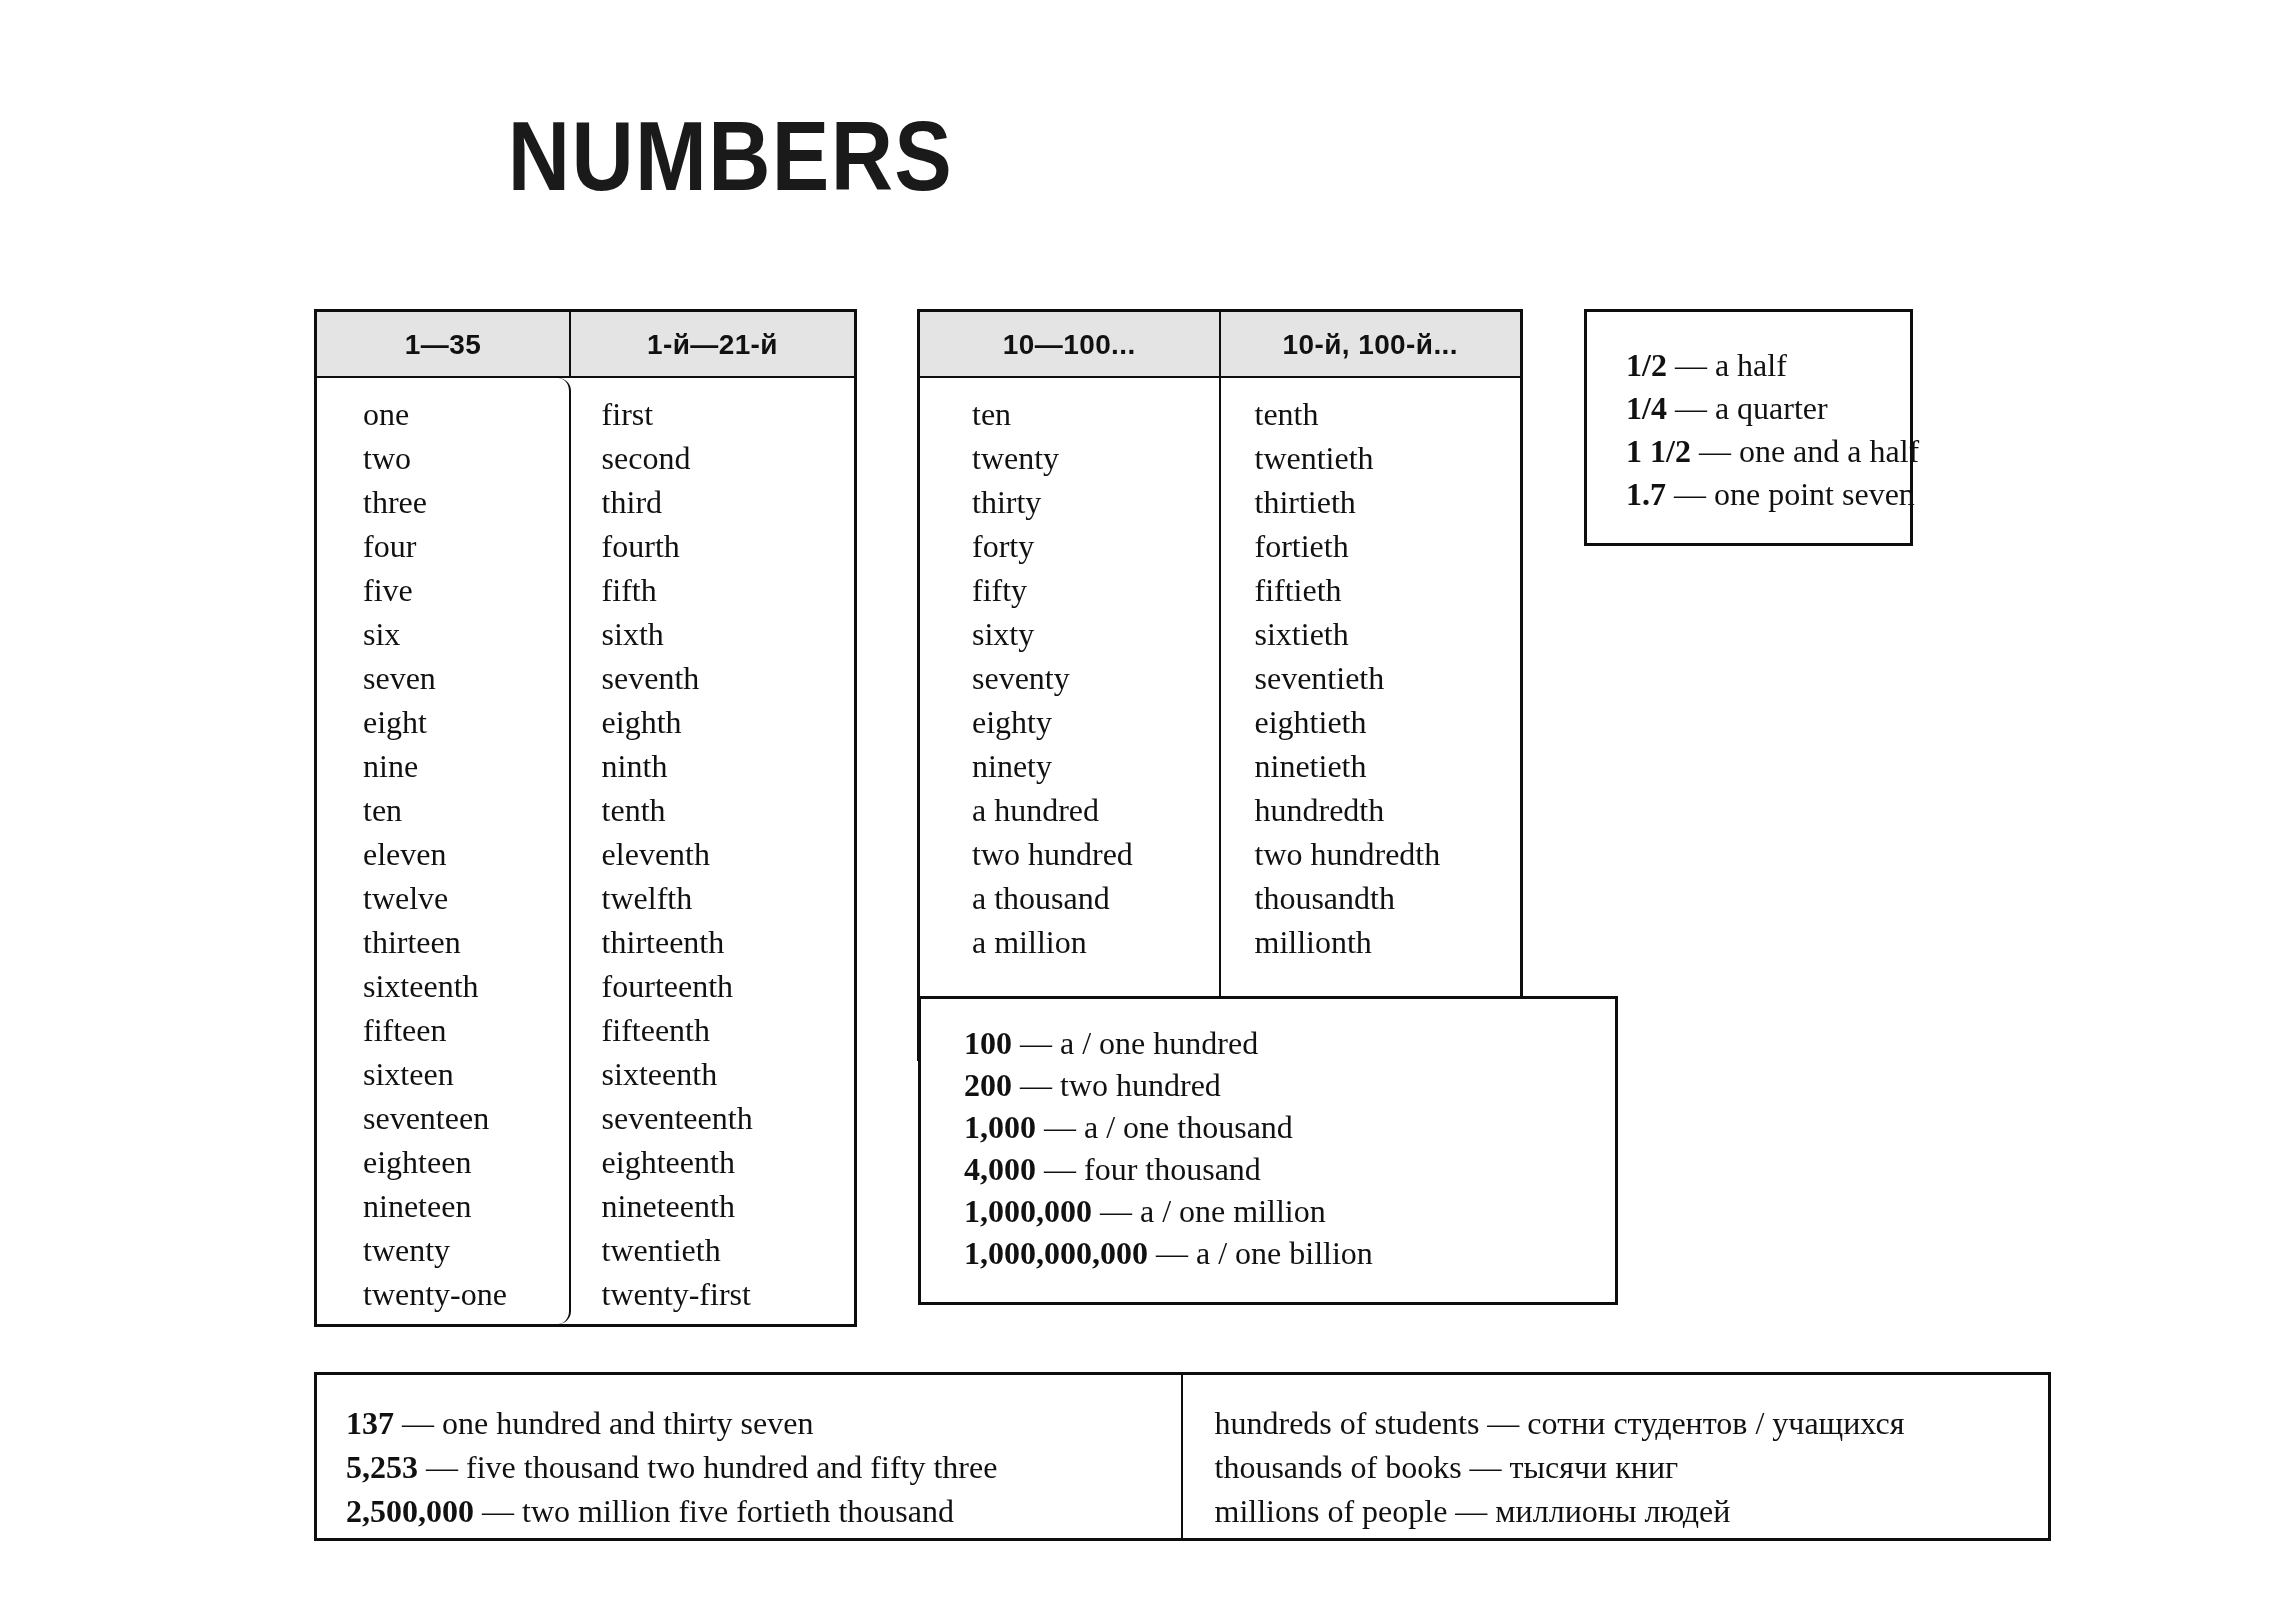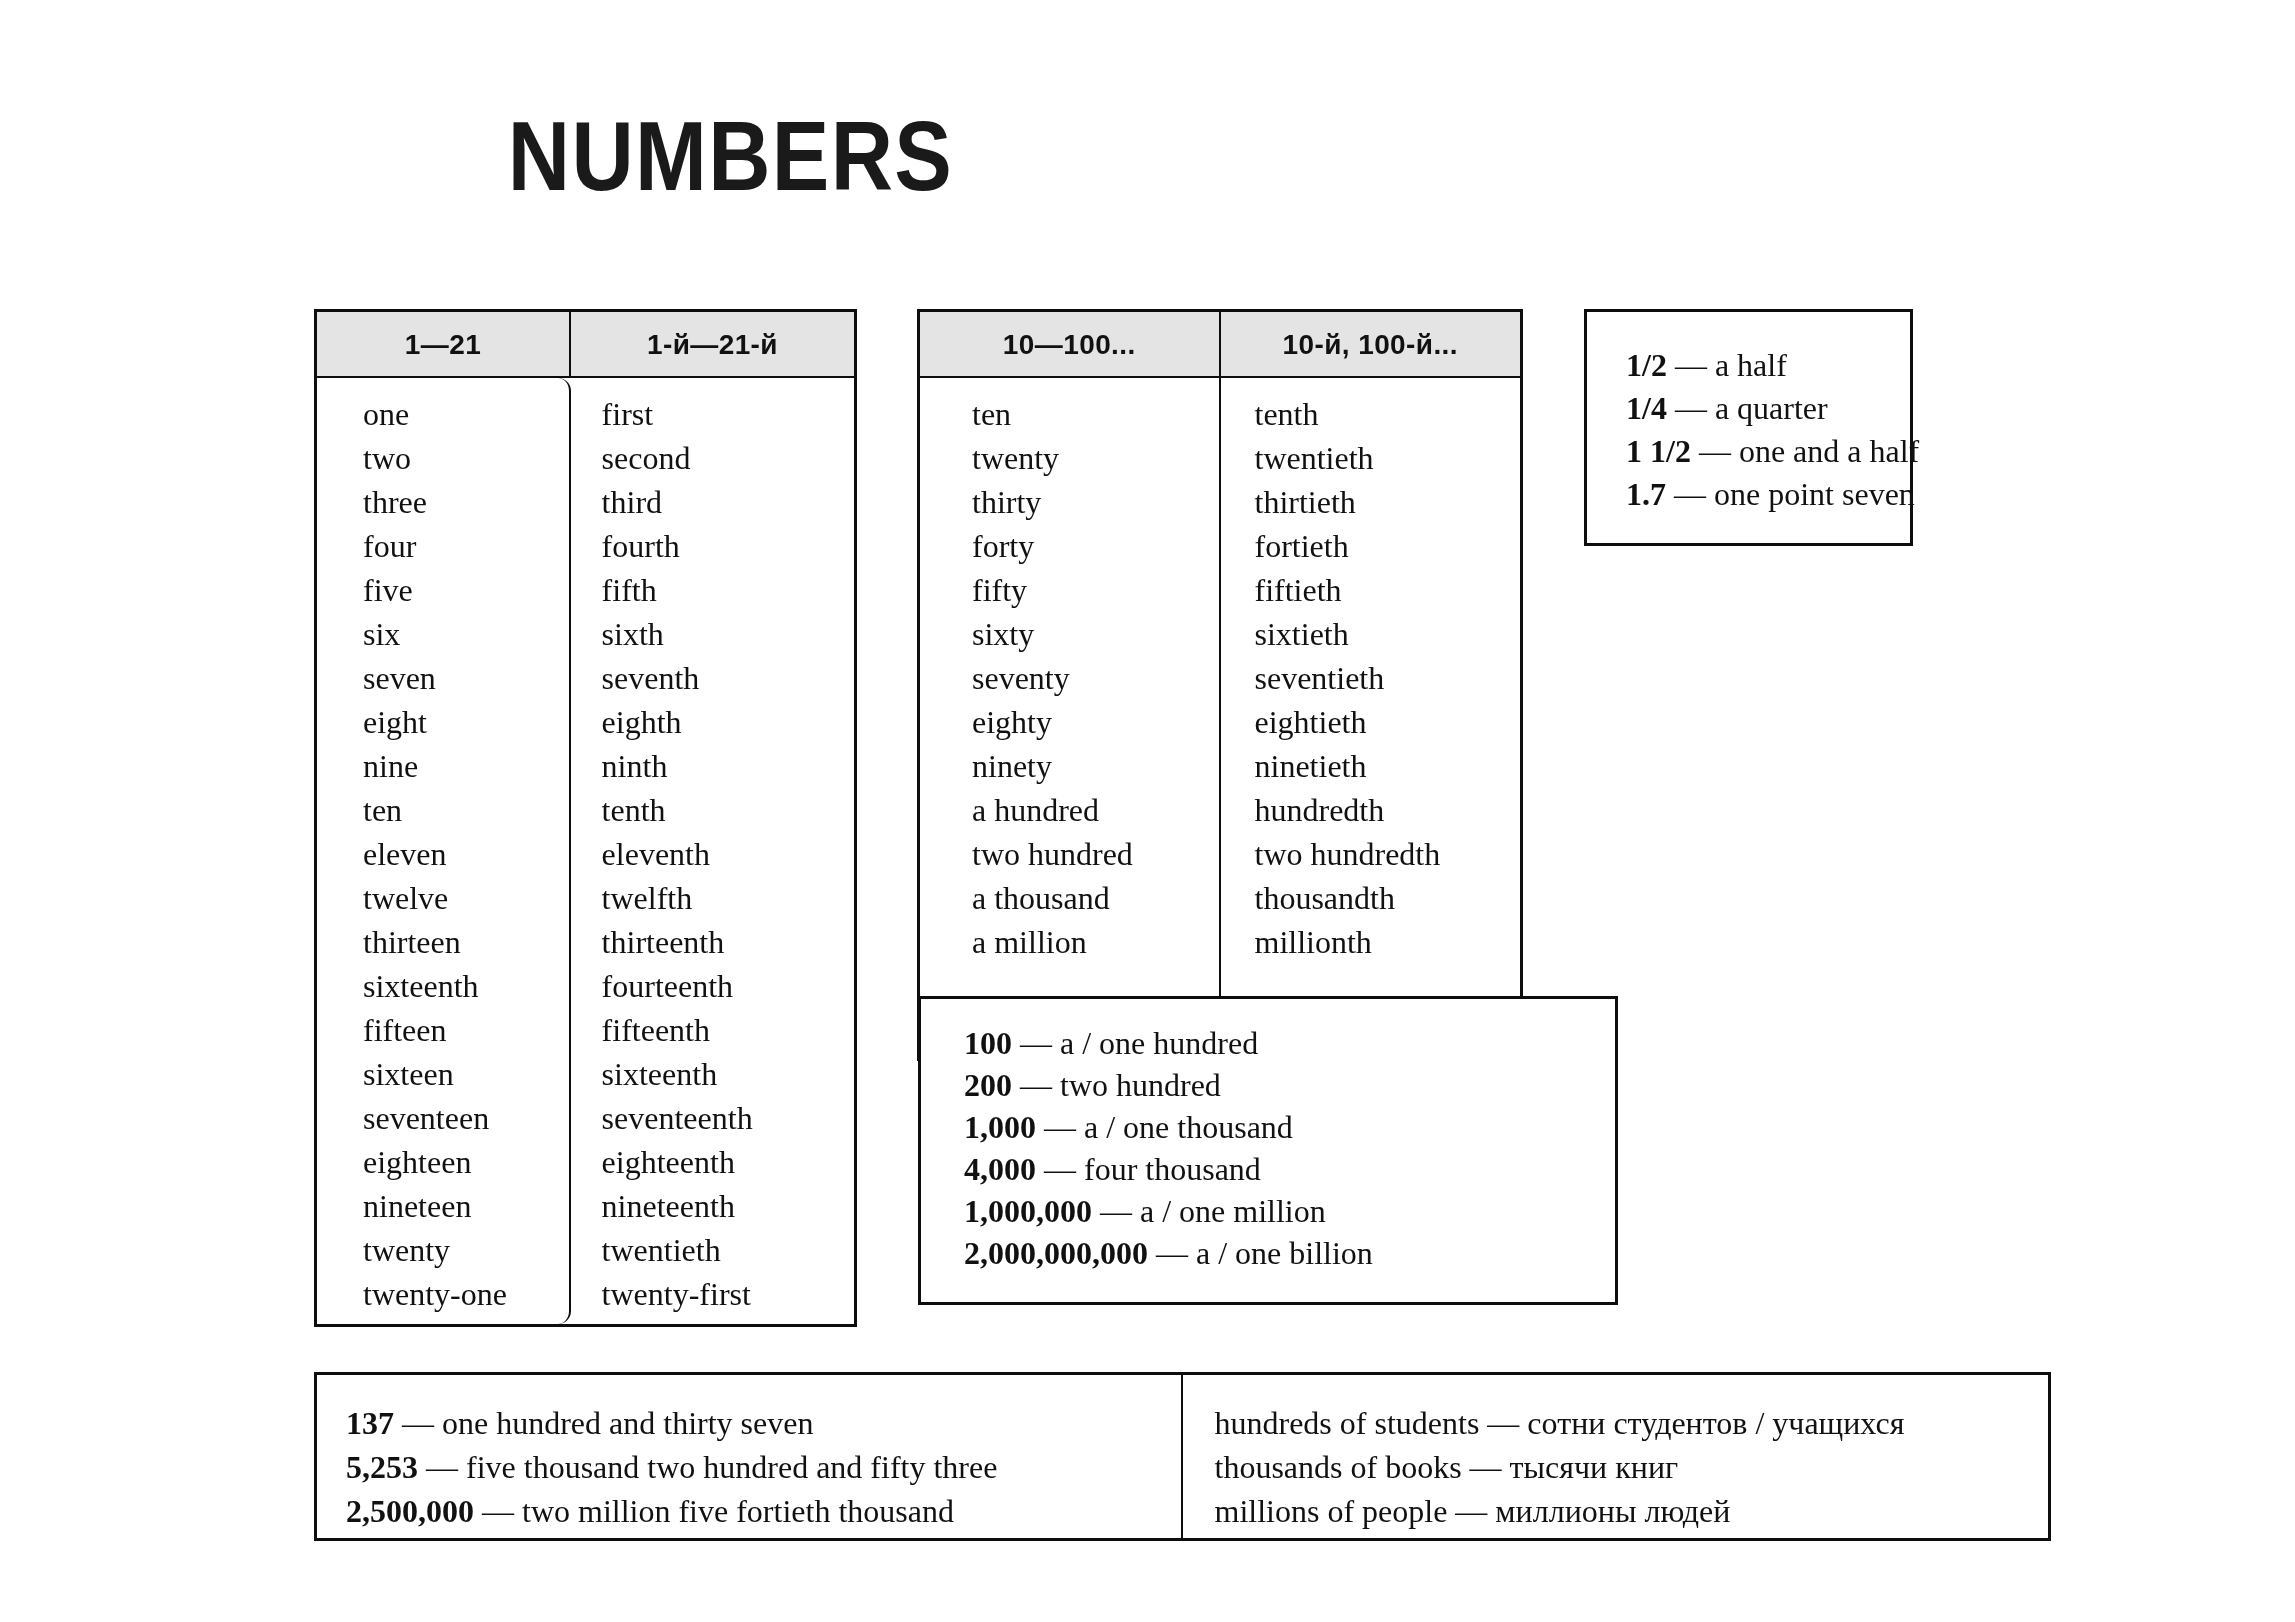--- a/index.html
+++ b/index.html
@@ -147,21 +147,21 @@
   #box-examples .ex-col.left li .num { font-weight: bold; }
 </style>
 </head>
 <body>
 
 <div id="page-title">NUMBERS</div>
 
 <div class="frame" id="table-cardinals-ordinals">
   <div class="wordtable">
     <div class="wt-head">
-      <div class="hcell left">1—21</div>
+      <div class="hcell left">1—35</div>
       <div class="hcell right">1-й—21-й</div>
     </div>
     <div class="wt-body">
       <div class="bcol left">
         <ul>
           <li>one</li>
           <li>two</li>
           <li>three</li>
           <li>four</li>
           <li>five</li>
@@ -266,21 +266,21 @@
   </ul>
 </div>
 
 <div class="frame" id="box-large-numbers">
   <ul>
     <li><span class="num">100</span><span> — </span><span>a / one hundred</span></li>
     <li><span class="num">200</span><span> — </span><span>two hundred</span></li>
     <li><span class="num">1,000</span><span> — </span><span>a / one thousand</span></li>
     <li><span class="num">4,000</span><span> — </span><span>four thousand</span></li>
     <li><span class="num">1,000,000</span><span> — </span><span>a / one million</span></li>
-    <li><span class="num">2,000,000,000</span><span> — </span><span>a / one billion</span></li>
+    <li><span class="num">1,000,000,000</span><span> — </span><span>a / one billion</span></li>
   </ul>
 </div>
 
 <div class="frame" id="box-examples">
   <div class="ex-col left">
     <ul>
       <li><span class="num">137</span><span> — </span><span>one hundred and thirty seven</span></li>
       <li><span class="num">5,253</span><span> — </span><span>five thousand two hundred and fifty three</span></li>
       <li><span class="num">2,500,000</span><span> — </span><span>two million five fortieth thousand</span></li>
     </ul>

